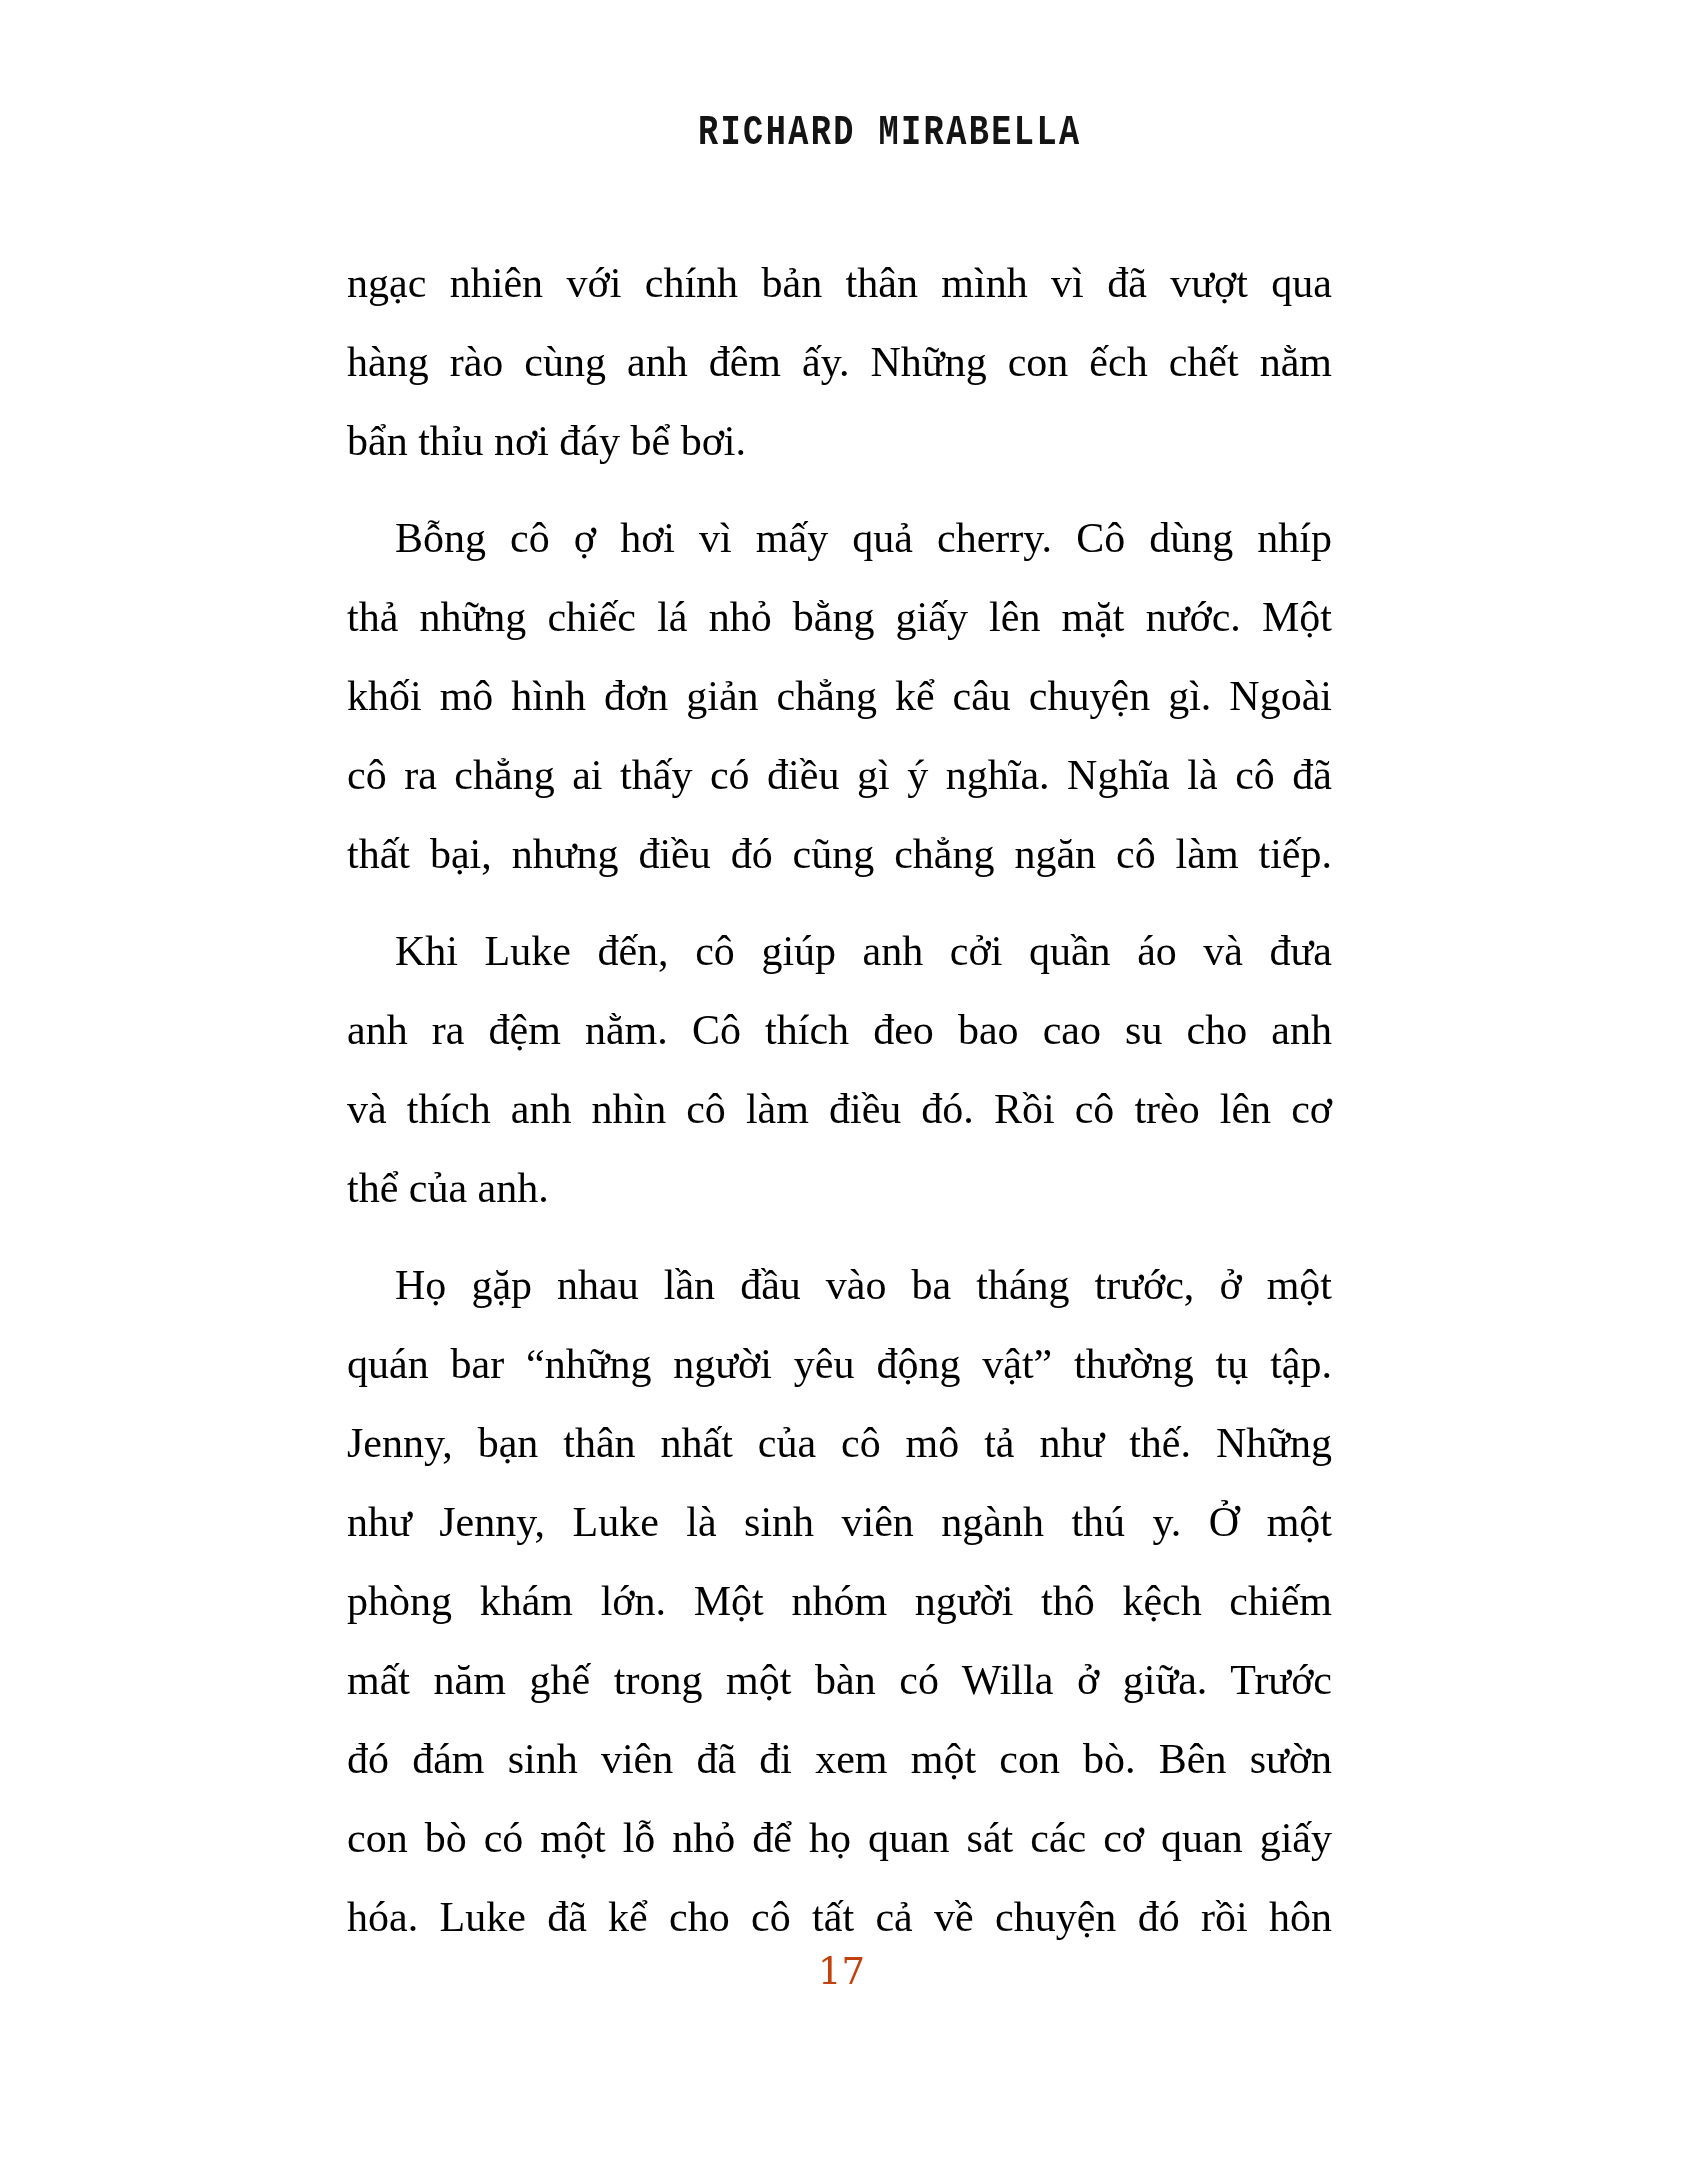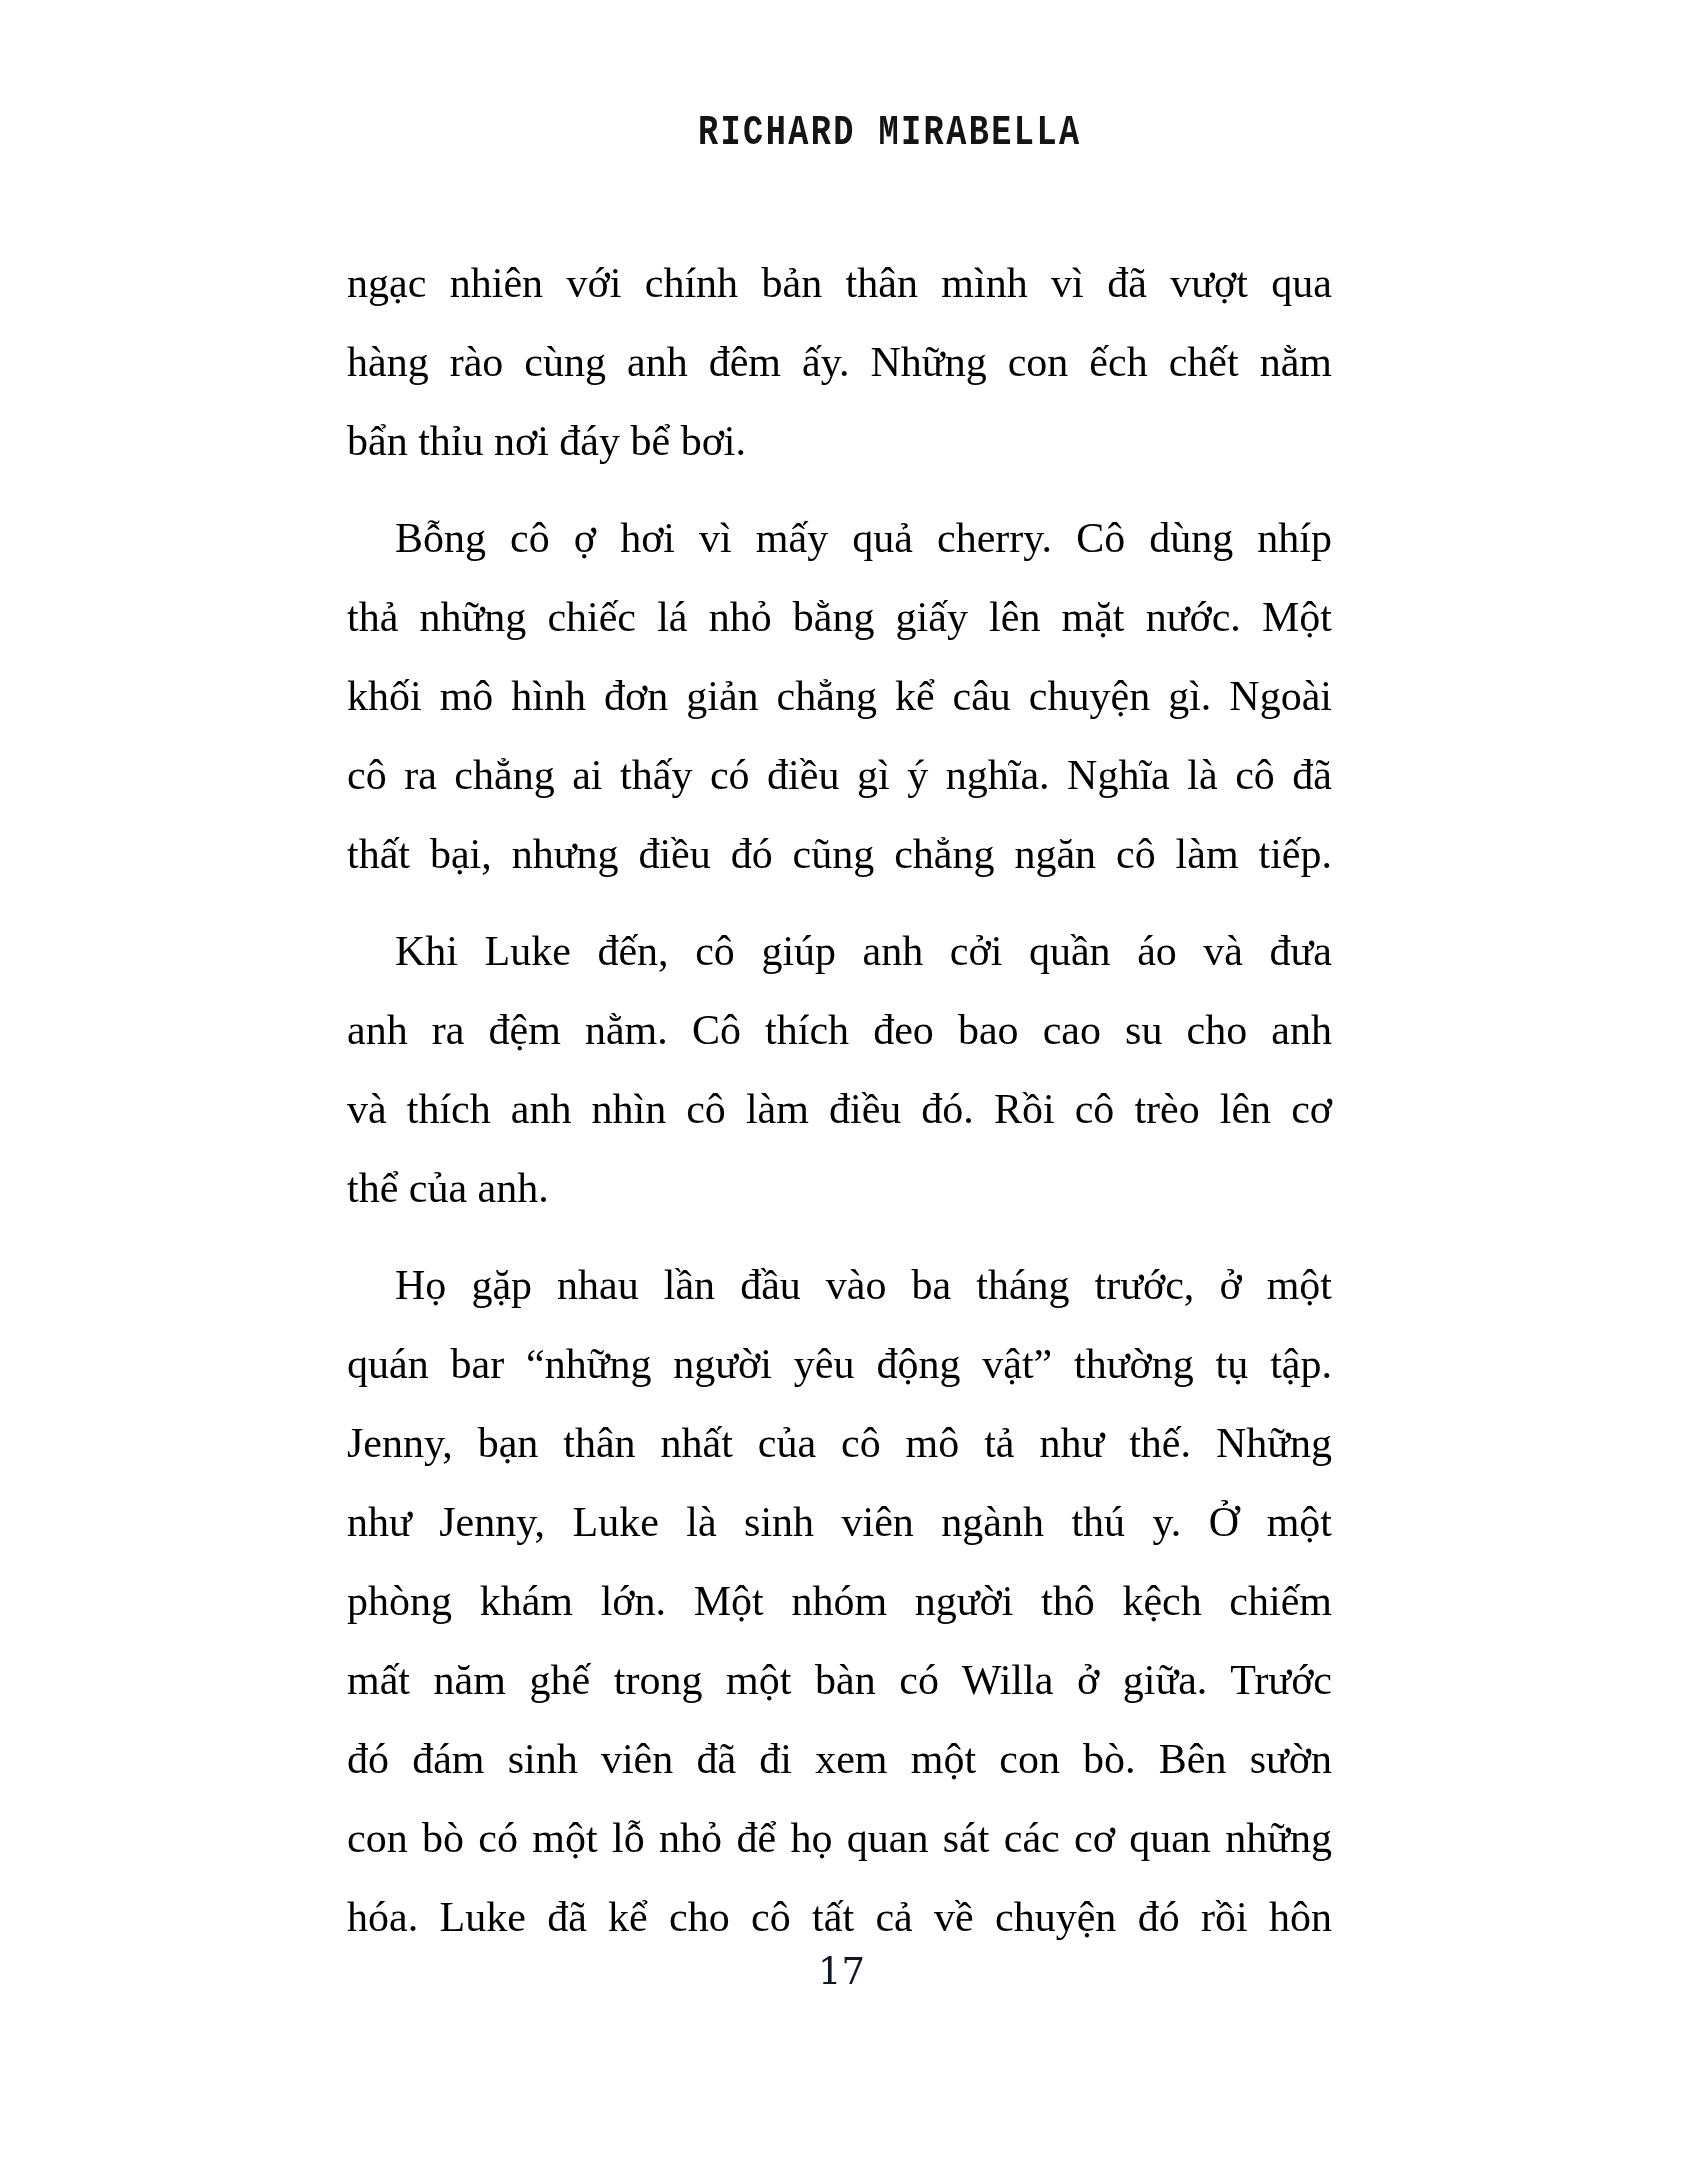--- a/index.html
+++ b/index.html
@@ -60,21 +60,21 @@
   }
   
   .folio {
     position: absolute;
     top: 1950px;
     left: 0;
     width: 100%;
     text-align: center;
     font-family: "DejaVu Serif", serif;
     font-size: 37px;
-    color: #0f172a;
+    color: #c2410c;
   }
 </style>
 </head>
 <body>
 
 <div class="page" style="color: rgb(27, 27, 27); background: rgb(255, 255, 255);">
 
   <div class="running-head">
     <span class="rh-text">RICHARD MIRABELLA</span>
   </div>
@@ -99,21 +99,21 @@
         <div class="line">thể của anh.</div>
       </div>
       <div class="para indent">
         <div class="line">Họ gặp nhau lần đầu vào ba tháng trước, ở một</div>
         <div class="line">quán bar “những người yêu động vật” thường tụ tập.</div>
         <div class="line">Jenny, bạn thân nhất của cô mô tả như thế. Những</div>
         <div class="line">như Jenny, Luke là sinh viên ngành thú y. Ở một</div>
         <div class="line">phòng khám lớn. Một nhóm người thô kệch chiếm</div>
         <div class="line">mất năm ghế trong một bàn có Willa ở giữa. Trước</div>
         <div class="line">đó đám sinh viên đã đi xem một con bò. Bên sườn</div>
-        <div class="line">con bò có một lỗ nhỏ để họ quan sát các cơ quan những</div>
+        <div class="line">con bò có một lỗ nhỏ để họ quan sát các cơ quan giấy</div>
         <div class="line">hóa. Luke đã kể cho cô tất cả về chuyện đó rồi hôn</div>
       </div>
     </div>
 
   <div class="folio">17</div>
 
 </div>
 
 
 </body></html>

